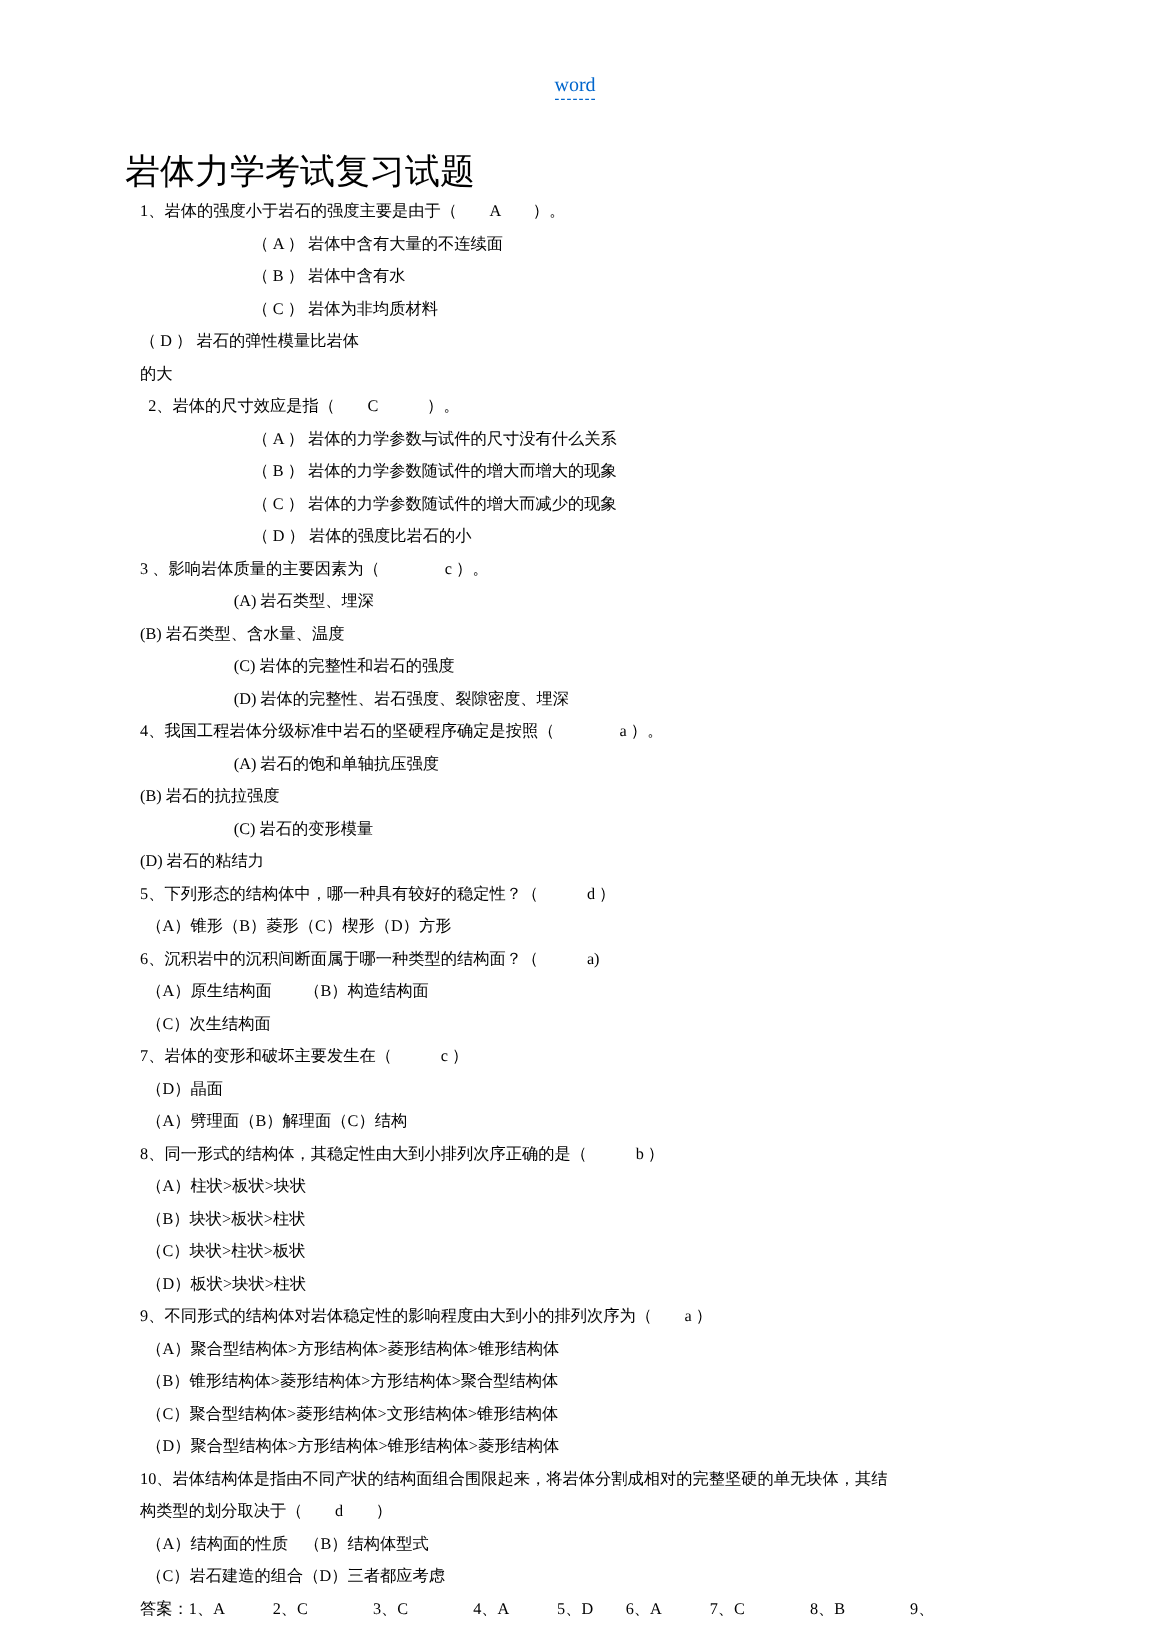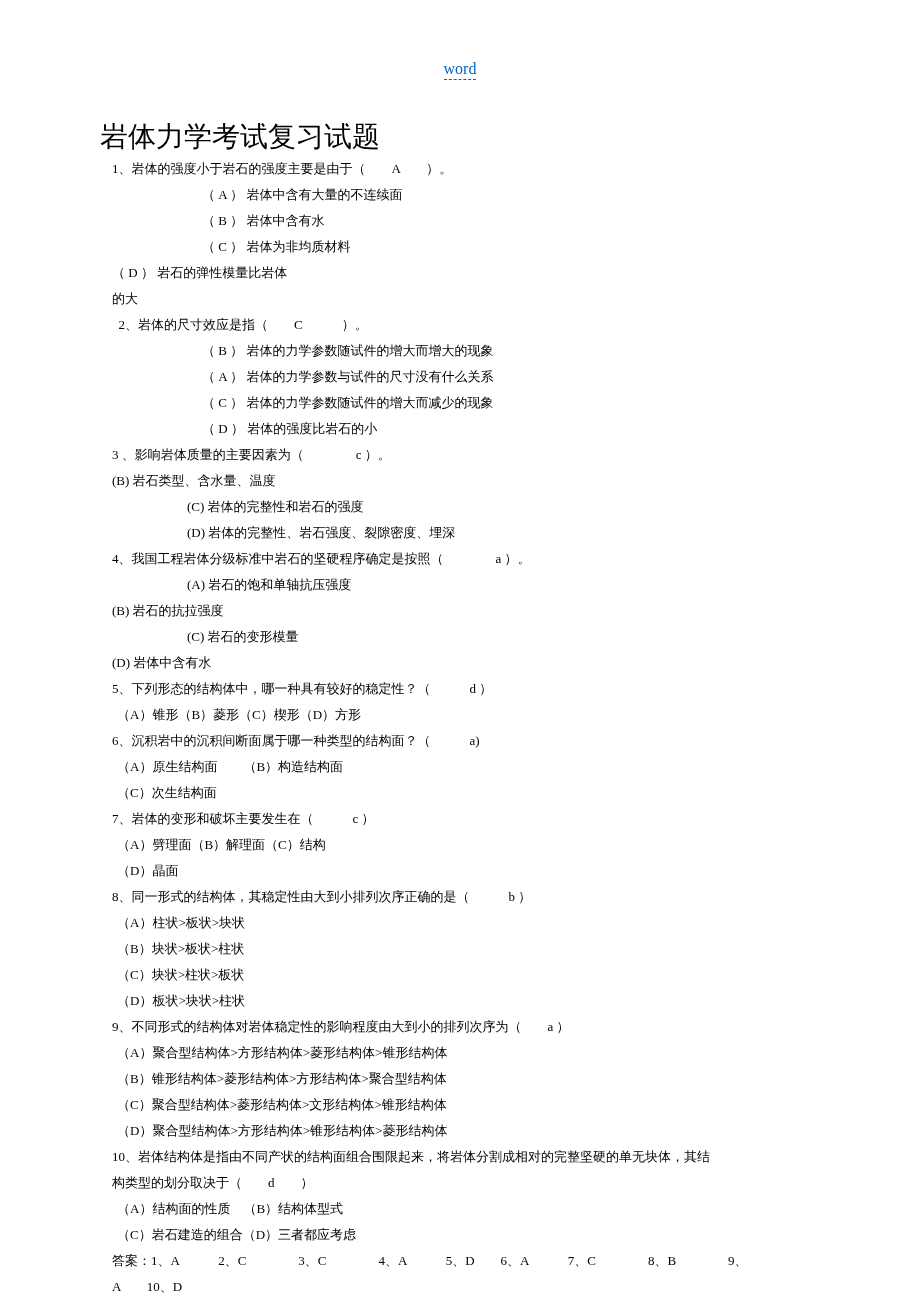--- a/index.html
+++ b/index.html
@@ -64,52 +64,53 @@
   <div class="q-line">1、岩体的强度小于岩石的强度主要是由于（　　A　　）。</div>
   <div class="q-line indent1">（ A ） 岩体中含有大量的不连续面</div>
   <div class="q-line indent1">（ B ） 岩体中含有水</div>
   <div class="row">
     <div class="q-line indent1" style="width:430px">（ C ） 岩体为非均质材料</div>
     <div class="q-line">（ D ） 岩石的弹性模量比岩体</div>
   </div>
   <div class="q-line">的大</div>
 
   <div class="q-line" style="white-space:pre">  2、岩体的尺寸效应是指（　　C　　　）。</div>
+  <div class="q-line indent1">（ A ） 岩体的力学参数与试件的尺寸没有什么关系</div>
   <div class="q-line indent1">（ B ） 岩体的力学参数随试件的增大而增大的现象</div>
-  <div class="q-line indent1">（ A ） 岩体的力学参数与试件的尺寸没有什么关系</div>
   <div class="q-line indent1">（ C ） 岩体的力学参数随试件的增大而减少的现象</div>
   <div class="q-line indent1">（ D ） 岩体的强度比岩石的小</div>
 
   <div class="q-line">3 、影响岩体质量的主要因素为（　　　　c ）。</div>
   <div class="row">
+    <div class="q-line indent2" style="width:290px">(A) 岩石类型、埋深</div>
     <div class="q-line">(B) 岩石类型、含水量、温度</div>
   </div>
   <div class="q-line indent2">(C) 岩体的完整性和岩石的强度</div>
   <div class="q-line indent2">(D) 岩体的完整性、岩石强度、裂隙密度、埋深</div>
 
   <div class="q-line">4、我国工程岩体分级标准中岩石的坚硬程序确定是按照（　　　　a ）。</div>
   <div class="row">
     <div class="q-line indent2" style="width:345px">(A) 岩石的饱和单轴抗压强度</div>
     <div class="q-line">(B) 岩石的抗拉强度</div>
   </div>
   <div class="row">
     <div class="q-line indent2" style="width:445px">(C) 岩石的变形模量</div>
-    <div class="q-line">(D) 岩体中含有水</div>
+    <div class="q-line">(D) 岩石的粘结力</div>
   </div>
 
   <div class="q-line">5、下列形态的结构体中，哪一种具有较好的稳定性？（　　　d ）</div>
   <div class="q-line indent3">（A）锥形（B）菱形（C）楔形（D）方形</div>
 
   <div class="q-line">6、沉积岩中的沉积间断面属于哪一种类型的结构面？（　　　a)</div>
   <div class="q-line indent3">（A）原生结构面　　（B）构造结构面</div>
   <div class="q-line indent3">（C）次生结构面</div>
 
   <div class="q-line">7、岩体的变形和破坏主要发生在（　　　c ）</div>
+  <div class="q-line indent3">（D）晶面</div>
   <div class="q-line indent3">（A）劈理面（B）解理面（C）结构</div>
-  <div class="q-line indent3">（D）晶面</div>
 
   <div class="q-line">8、同一形式的结构体，其稳定性由大到小排列次序正确的是（　　　b ）</div>
   <div class="q-line indent3">（A）柱状&gt;板状&gt;块状</div>
   <div class="q-line indent3">（B）块状&gt;板状&gt;柱状</div>
   <div class="q-line indent3">（C）块状&gt;柱状&gt;板状</div>
   <div class="q-line indent3">（D）板状&gt;块状&gt;柱状</div>
 
   <div class="q-line">9、不同形式的结构体对岩体稳定性的影响程度由大到小的排列次序为（　　a ）</div>
   <div class="q-line indent3">（A）聚合型结构体&gt;方形结构体&gt;菱形结构体&gt;锥形结构体</div>
   <div class="q-line indent3">（B）锥形结构体&gt;菱形结构体&gt;方形结构体&gt;聚合型结构体</div>

